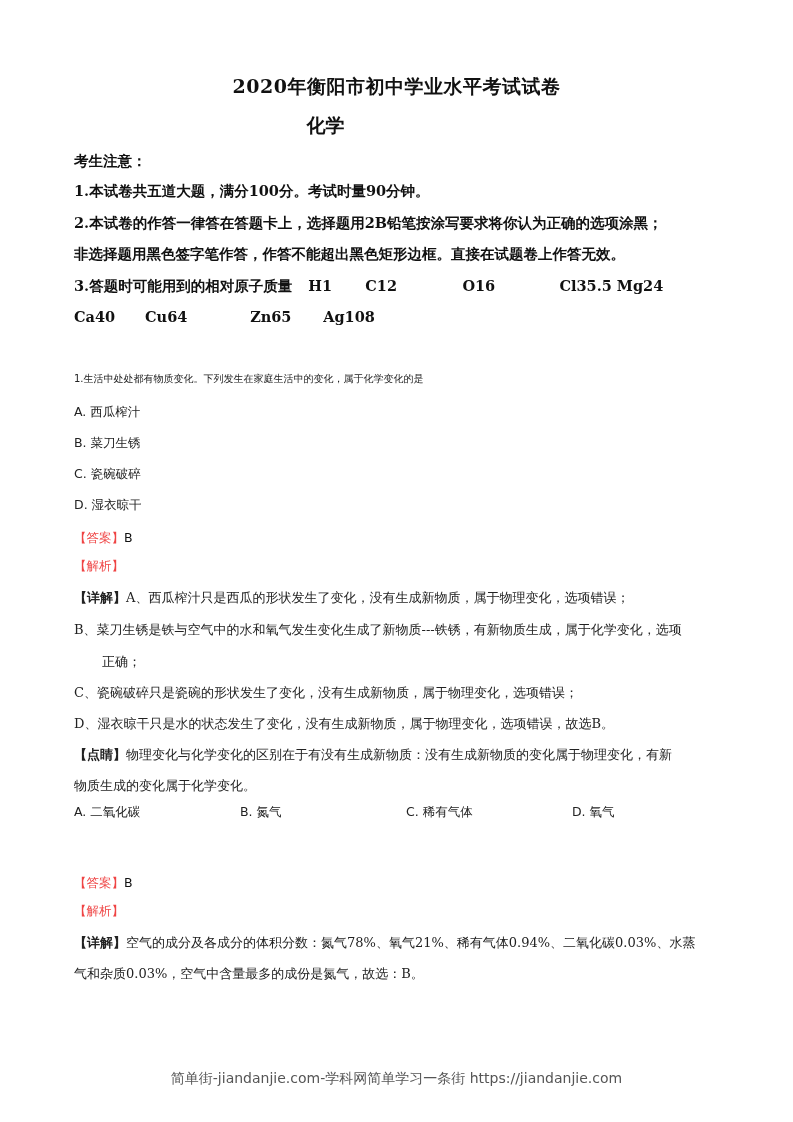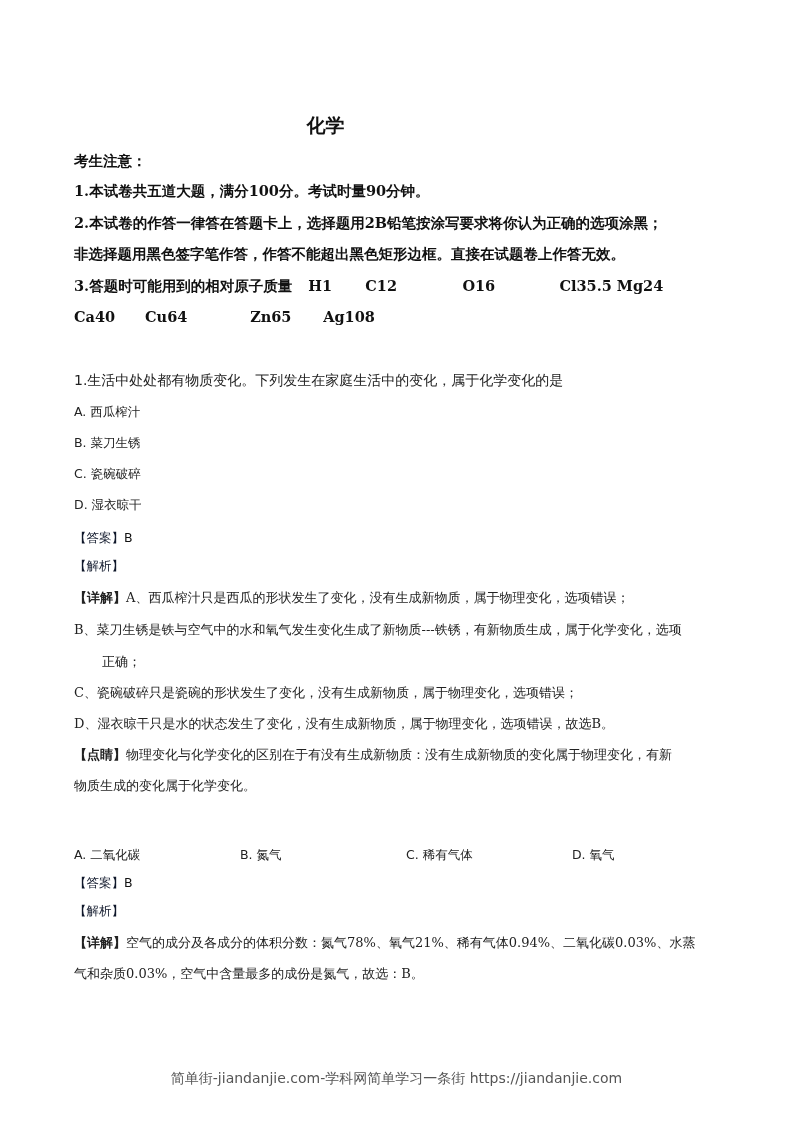--- a/index.html
+++ b/index.html
@@ -12,38 +12,39 @@
   .line { position: absolute; left: 74px; white-space: nowrap; }
   .title {
     position: absolute; left: 0; width: 793px; text-align: center;
     font-weight: bold; font-size: 19px; top: 74px; letter-spacing: 0.5px;
   }
   .subtitle {
     position: absolute; left: 0; width: 651px; text-align: center;
     font-weight: bold; font-size: 19px; top: 113px;
   }
   .bold { font-weight: bold; font-size: 14.5px; }
-  .q { font-size: 14px; font-family: "DejaVu Sans", "Liberation Sans", sans-serif; color: #222; }
+  .q { font-size: 10px; font-family: "DejaVu Sans", "Liberation Sans", sans-serif; color: #222; }
   .opt { font-size: 12.5px; font-family: "DejaVu Sans", "Liberation Sans", sans-serif; color: #222; }
   .body { font-size: 13px; color: #222; }
-  .blue { color: #0f172a; font-family: Liberation Sans, sans-serif; font-size: 12.5px; }
+  .blue { color: #ef4444; font-family: Liberation Sans, sans-serif; font-size: 12.5px; }
   .tag { font-weight: bold; }
   .ansval { font-family: "DejaVu Sans", "Liberation Sans", sans-serif; font-size: 12.5px; color:#111; }
   .opts-row span { display: inline-block; }
   .footer {
     position: absolute; left: 0; width: 793px; text-align: center; top: 1070px;
     font-family: "DejaVu Sans", "Liberation Sans", sans-serif; font-size: 14px; color: #555;
   }
   .mass span { display: inline-block; }
 </style>
 </head>
 <body>
 
 <div class="page">
 
+  <div class="title">2020年衡阳市初中学业水平考试试卷</div>
   <div class="subtitle">化学</div>
 
   <div class="line bold" style="top:152px;">考生注意：</div>
   <div class="line bold" style="top:182px;">1.本试卷共五道大题，满分100分。考试时量90分钟。</div>
   <div class="line bold" style="top:214px;">2.本试卷的作答一律答在答题卡上，选择题用2B铅笔按涂写要求将你认为正确的选项涂黑；</div>
   <div class="line bold" style="top:245px;">非选择题用黑色签字笔作答，作答不能超出黑色矩形边框。直接在试题卷上作答无效。</div>
 
   <div class="line bold mass" style="top:277px;">
     <span>3.答题时可能用到的相对原子质量</span>
     <span style="width:6px"></span>
@@ -76,21 +77,21 @@
   </div>
   <div class="line body" style="top:621px;">B、菜刀生锈是铁与空气中的水和氧气发生变化生成了新物质---铁锈，有新物质生成，属于化学变化，选项</div>
   <div class="line body" style="top:653px;margin-left:28px;">正确；</div>
   <div class="line body" style="top:684px;">C、瓷碗破碎只是瓷碗的形状发生了变化，没有生成新物质，属于物理变化，选项错误；</div>
   <div class="line body" style="top:715px;">D、湿衣晾干只是水的状态发生了变化，没有生成新物质，属于物理变化，选项错误，故选B。</div>
   <div class="line body" style="top:746px;">
     <span class="tag">【点睛】</span><span>物理变化与化学变化的区别在于有没有生成新物质：没有生成新物质的变化属于物理变化，有新</span>
   </div>
   <div class="line body" style="top:777px;">物质生成的变化属于化学变化。</div>
 
-  <div class="line opt opts-row" style="top:847px;">
+  <div class="line opt opts-row" style="top:804px;">
     <span style="width:162px">A.  二氧化碳</span>
     <span style="width:162px">B.  氮气</span>
     <span style="width:162px">C.  稀有气体</span>
     <span>D.  氧气</span>
   </div>
   <div class="line" style="top:872px;">
     <span class="blue">【答案】</span><span class="ansval">B</span>
   </div>
   <div class="line blue" style="top:903px;">【解析】</div>
   <div class="line body" style="top:934px;">

